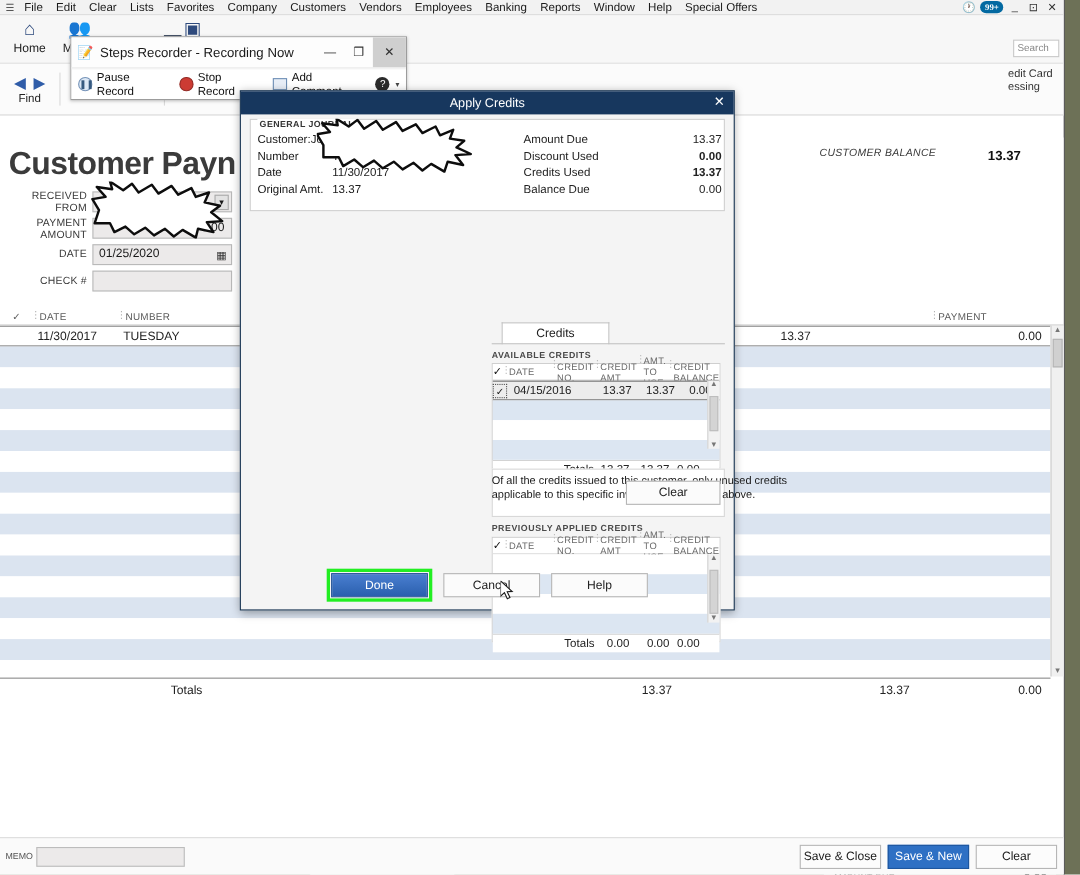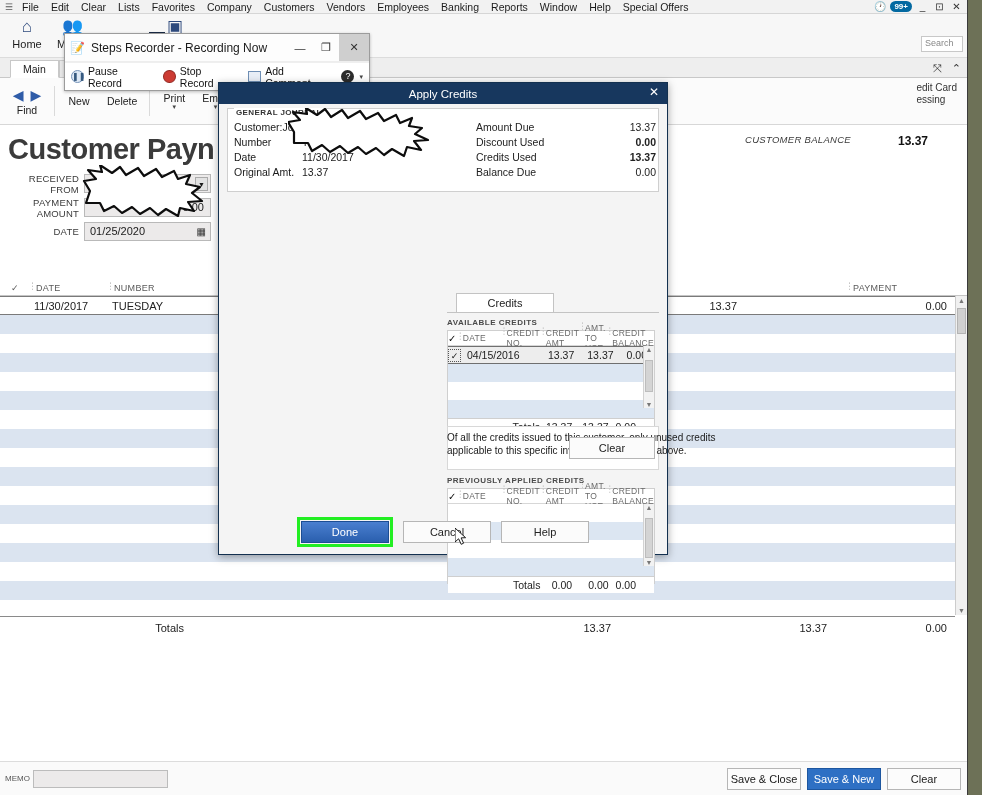--- a/index.html
+++ b/index.html
@@ -28,21 +28,21 @@
     display:flex; align-items:center; padding-left:2px;
     font-size:10.5px; color:#1b1b1b;
   }
   #menubar .hamburger{ width:14px; text-align:center; color:#555; font-size:9px;}
   #menubar .mi { padding:0 6px; white-space:nowrap; cursor:default; }
   #menubar .spacer { flex:1; }
   .tray { display:flex; align-items:center; gap:4px; padding-right:4px;}
   .clock-ico { font-size:10px; color:#444; }
   .badge99 {
     background:#0369a1; color:#fff; border-radius:7px;
-    font-size:8px; padding:0 4px; line-height:11px; font-weight:bold;
+    font-size:8px; padding:0 4px; line-height:11px; font-weight:bold;font-family:Liberation Serif, serif;
   }
   .wbtn { width:13px; text-align:center; color:#333; font-size:10px; }
 
   
   #icon-bar {
     height:44px; background:#f7f7f7; border-bottom:1px solid #dcdcdc;
     display:flex; align-items:flex-start; padding-left:4px; position:relative;
   }
   .icon-btn { width:46px; text-align:center; padding-top:3px; }
   .icon-btn .gl { display:block; height:20px; line-height:20px; font-size:17px; color:#2e4a7d; }
@@ -315,28 +315,20 @@
       <span class="gl">👥</span>
       <span class="lb">My Co</span>
     </div>
     <div class="icon-btn" style="margin-left:56px">
       <span class="gl">▣</span>
     </div>
     <div class="chev-tab">»</div>
     <div style="position:absolute;right:4px;top:22px;width:42px;height:16px;border:1px solid #c8c8c8;background:#fff;font-size:9px;color:#888;padding:1px 3px;overflow:hidden;">Search</div>
   </div>
 
-  <div id="tabstrip">
-    <div class="rtab">Main</div>
-    <div class="rtab alt">R</div>
-    <div class="tools">
-      <span>⤧</span>
-      <span>⌃</span>
-    </div>
-  </div>
 
   <div id="ribbon">
     <div class="nav-arrows">
       <span class="ar">◀</span>
       <span class="ar">▶</span>
       <div class="rib-btn" style="margin-top:1px">
         <span class="cap">Find</span>
       </div>
     </div>
     <div class="rib-sep"></div>
@@ -377,20 +369,26 @@
         <div class="flabel">PAYMENT AMOUNT</div>
         <div class="finput">
           <span class="rval" style="right:6px">0.00</span>
         </div>
       </div>
       <div class="frow">
         <div class="flabel">DATE</div>
         <div class="finput">
           <span class="val">01/25/2020</span>
           <span class="cal">▦</span>
+        </div>
+      </div>
+      <div class="frow">
+        <div class="flabel">CHECK #</div>
+        <div class="finput">
+          <span class="val"></span>
         </div>
       </div>
     </div>
 
     <div class="cust-bal">CUSTOMER BALANCE</div>
     <div class="cust-bal-val">13.37</div>
 
     <div id="grid">
       <div class="grid-head">
         <div class="gh nodots" style="width:30px;text-align:center;padding-left:0">✓</div>

